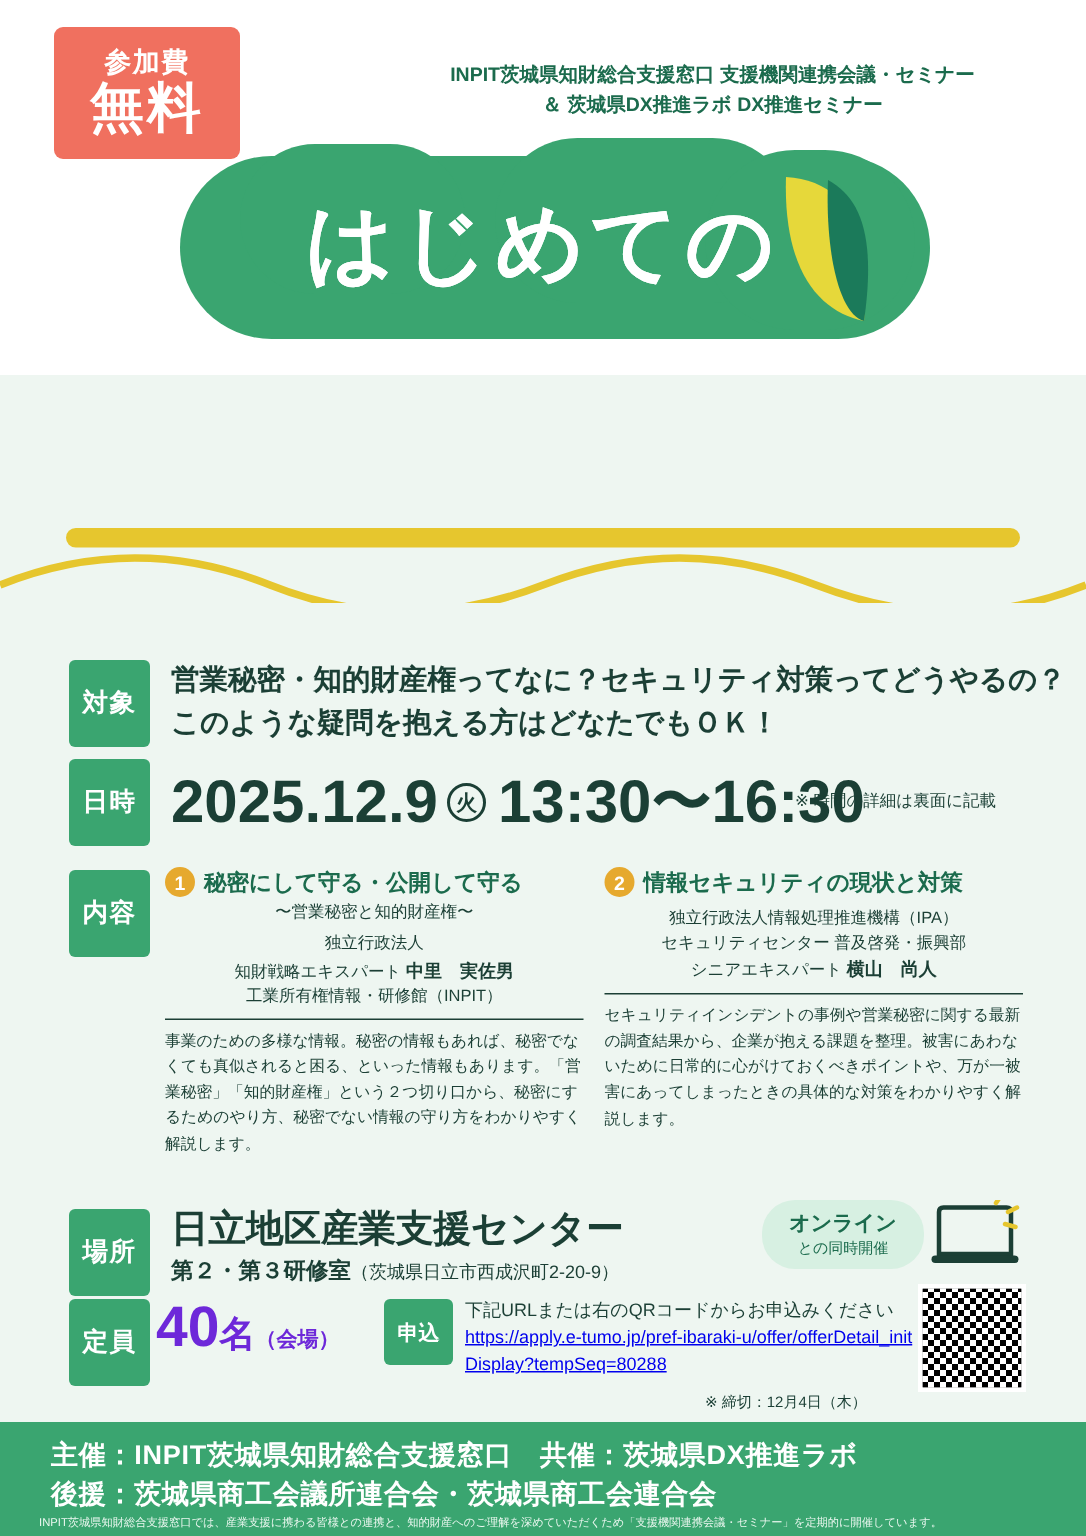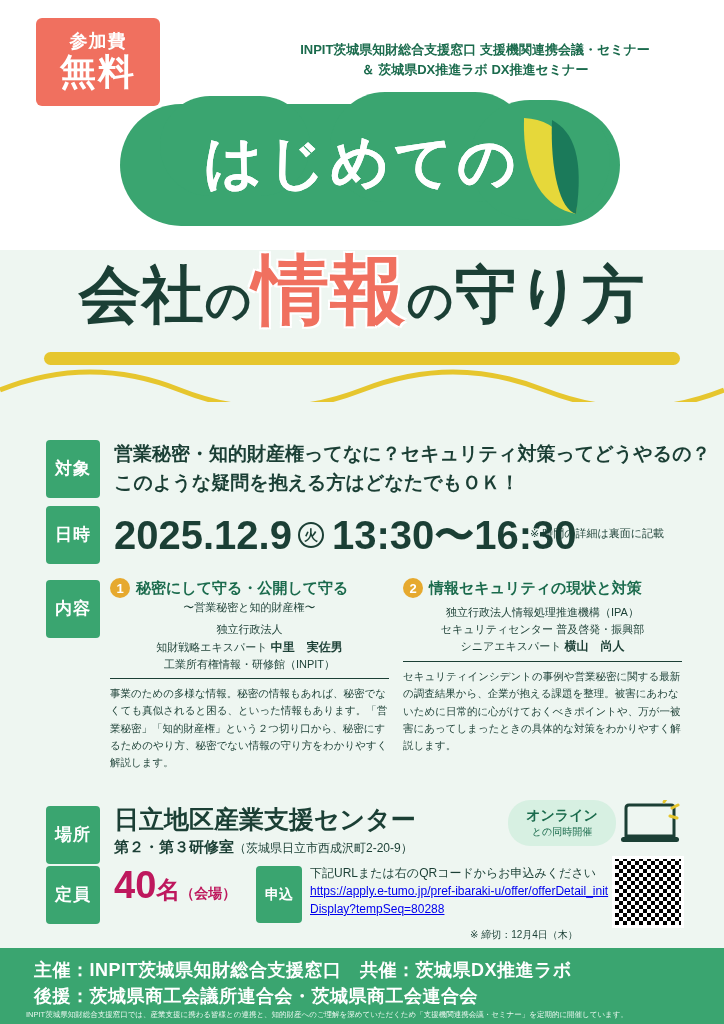--- a/index.html
+++ b/index.html
@@ -135,25 +135,25 @@
   .online-bubble {
     position: absolute; left: 508px; top: 800px; width: 108px; height: 46px;
     background: #d7f0e2; border-radius: 22px; display: flex; flex-direction: column;
     align-items: center; justify-content: center; color: #1b6b4d;
   }
   .online-bubble .l1 { font-size: 14px; font-weight: bold; }
   .online-bubble .l2 { font-size: 10px; }
   .laptop { position: absolute; left: 620px; top: 800px; }
   
   .row-cap { left: 46px; top: 866px; }
-  .cap-num { margin-left: 14px; font-size: 38px; font-weight: bold; color: #be185d; line-height: 1; }
+  .cap-num { margin-left: 4px; font-size: 38px; font-weight: bold; color: #6d28d9; line-height: 1; }
   .cap-num .unit { font-size: 24px; }
   .cap-num .paren { font-size: 14px; }
   .apply-tag {
-    position: absolute; left: 256px; top: 866px; width: 46px; height: 57px;
+    position: absolute; left: 256px; top: 866px; width: 46px; height: 44px;
     background: #3aa570; color: #fff; border-radius: 4px; font-size: 14px; font-weight: bold;
     display: flex; align-items: center; justify-content: center; text-align: center; line-height: 1.15;
   }
   .apply-text {
     position: absolute; left: 310px; top: 864px; width: 300px;
     font-size: 12px; color: #1b3f35; line-height: 1.5;
   }
   .apply-url { text-decoration: underline; word-break: break-all; font-size: 12px; }
   .deadline {
     position: absolute; left: 470px; top: 928px; font-size: 10px; color: #1b3f35;
@@ -203,23 +203,20 @@
   <div class="blob-b1"></div>
   <div class="blob-b2"></div>
   <div class="blob-b3"></div>
   <div class="title1">はじめての</div>
 
   <svg class="leaf" viewBox="0 0 72 112">
     <path d="M8 8 C 46 10, 66 40, 60 104 C 30 98, 6 70, 8 8 Z" fill="#e6d83a"></path>
     <path d="M36 10 C 58 22, 68 48, 60 104 C 44 100, 34 60, 36 10 Z" fill="#1b7a5a"></path>
   </svg>
 
-  <div class="title2-wrap">
-    <div class="title2"><span>会社</span><span class="sm">の</span><span class="accent">情報</span><span class="sm">の</span><span>守り方</span></div>
-  </div>
   <div class="underline-y"></div>
   <svg class="wave-deco" viewBox="0 0 724 40" preserveAspectRatio="none">
     <path d="M0 28 C 60 4, 120 4, 180 28 S 300 52, 362 28 S 482 4, 544 28 S 664 52, 724 28" stroke="#e6c62e" stroke-width="5" fill="none"></path>
   </svg>
 
   <div class="row row-target">
     <div class="tag tall">対象</div>
     <div class="target-text">
       <div>営業秘密・知的財産権ってなに？セキュリティ対策ってどうやるの？</div>
       <div>このような疑問を抱える方はどなたでもＯＫ！</div>

